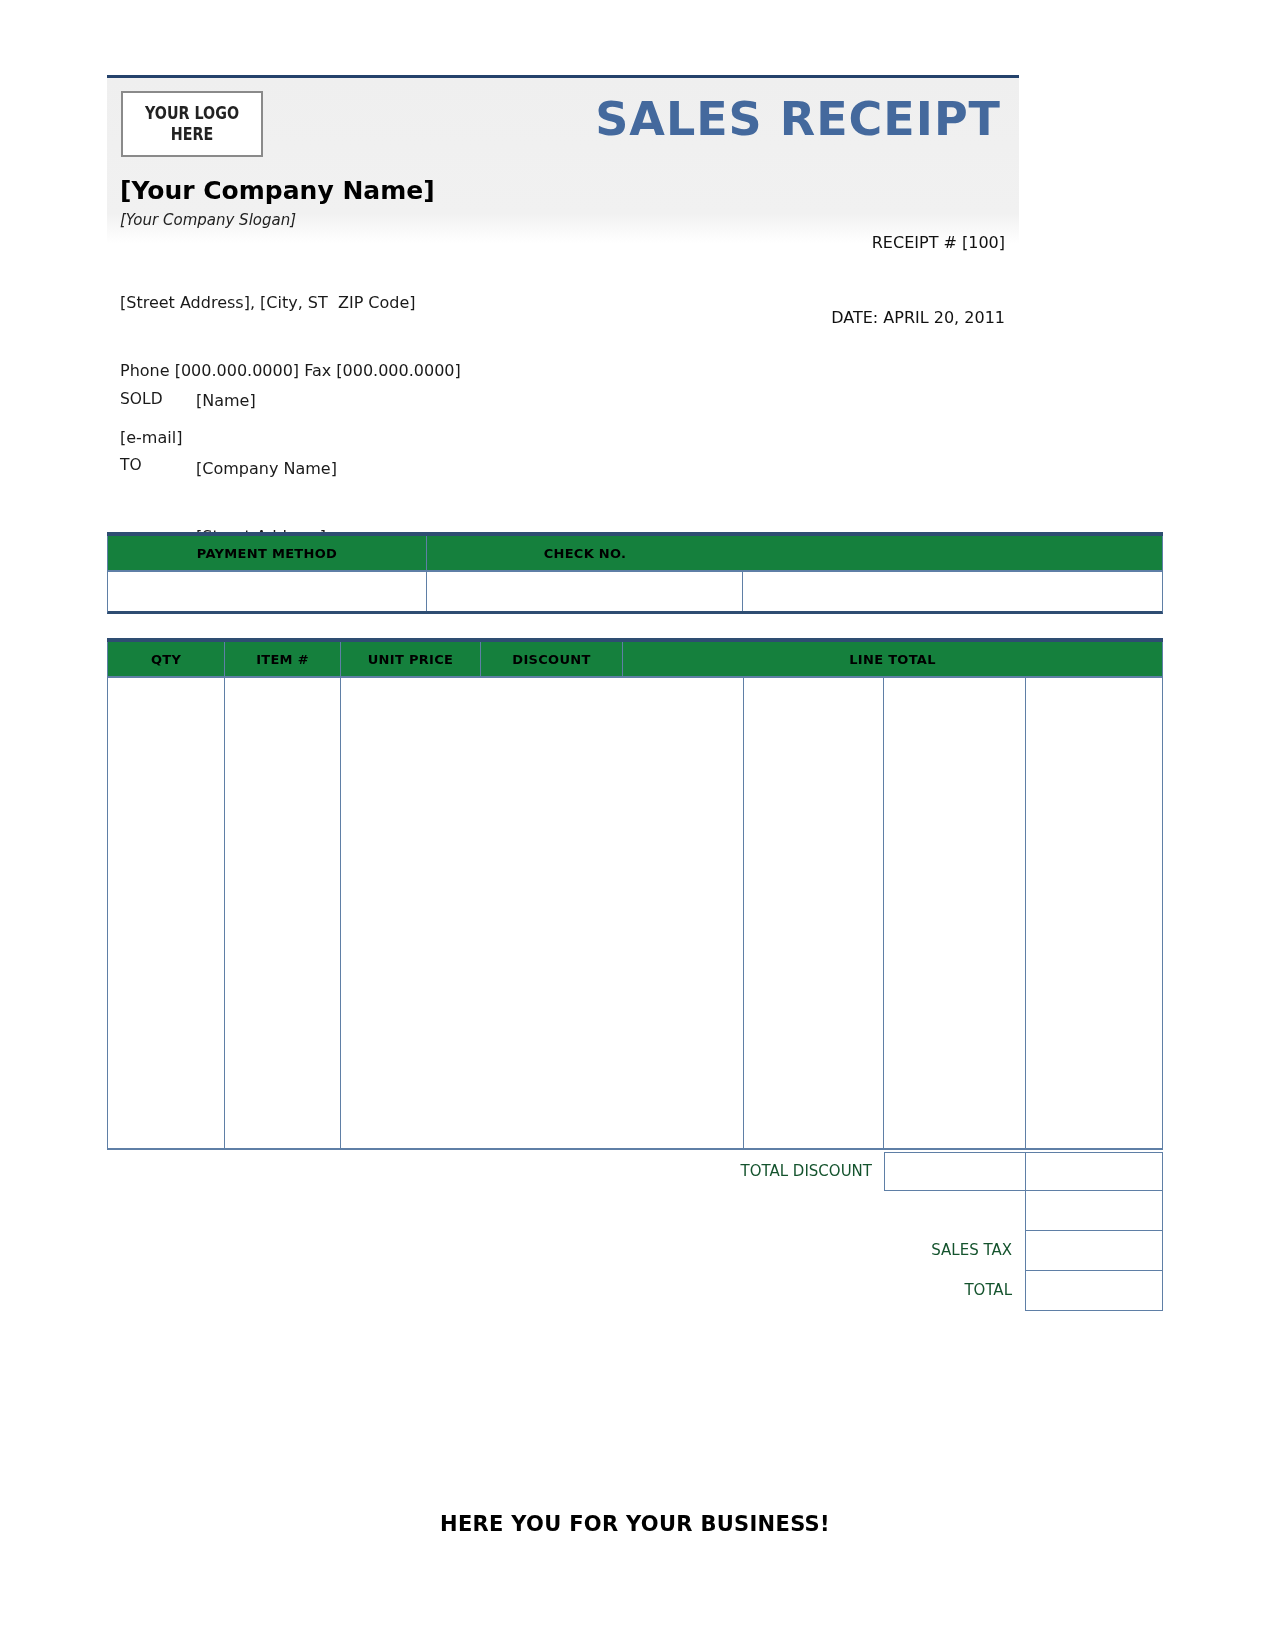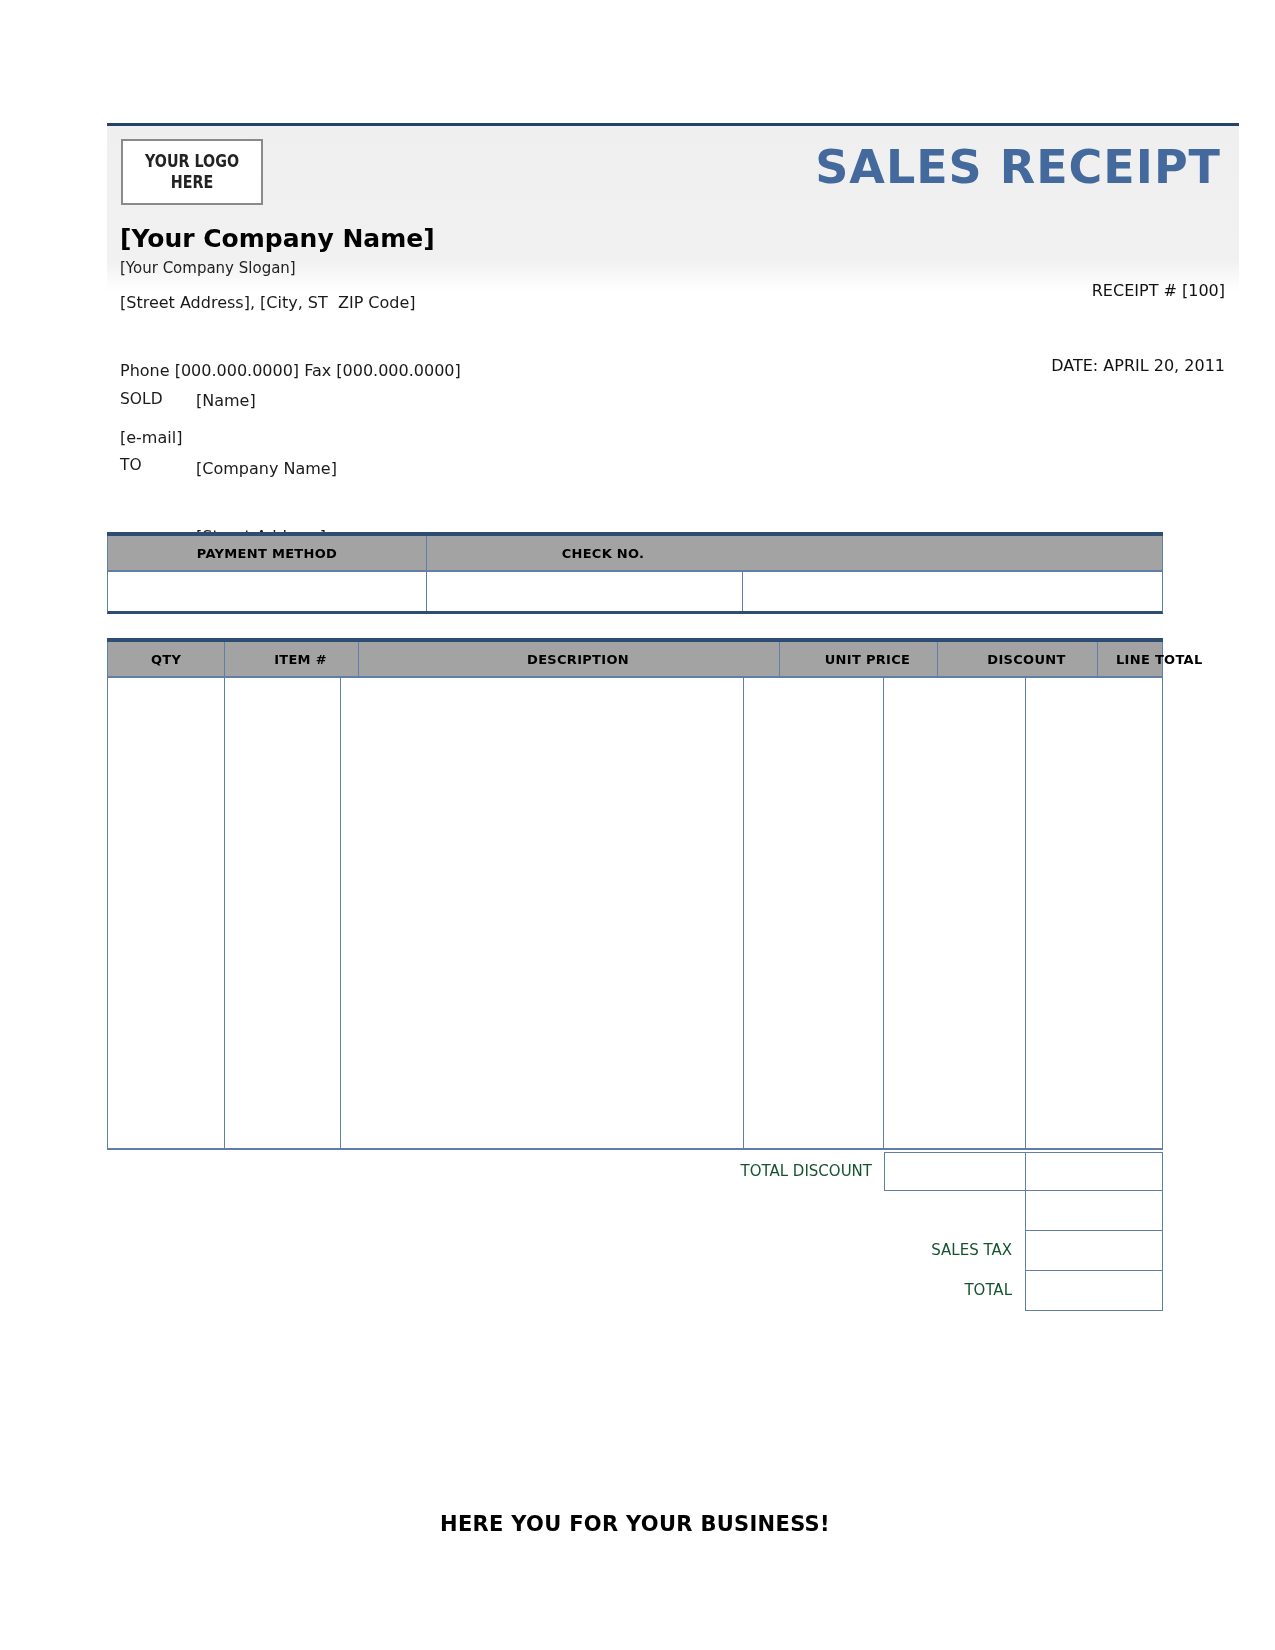--- a/index.html
+++ b/index.html
@@ -6,25 +6,24 @@
   .page{
     position:relative;
     width:1275px;height:1650px;
     background:#ffffff;
     font-family:"DejaVu Sans","Liberation Sans",sans-serif;
     color:#1a1a1a;
     overflow:hidden;
   }
   
   .header-band{
-    position:absolute;left:107px;top:75px;width:1132px;height:168px;
+    position:absolute;left:107px;top:75px;width:912px;height:168px;
     border-top:3px solid #24426b;
     background:linear-gradient(to bottom,#efefef 0%,#f1f1f1 82%,#ffffff 100%);
     box-sizing:border-box;
-    margin-top:48px;
   }
   .logo-box{
     position:absolute;left:14px;top:13px;width:142px;height:66px;
     background:#ffffff;border:2px solid #8a8a8a;box-sizing:border-box;
     display:flex;align-items:center;justify-content:center;text-align:center;
   }
   .logo-box .logo-text{
     font-weight:bold;font-size:17px;line-height:1.22;color:#222;
     transform:scaleX(.84);letter-spacing:0px;white-space:nowrap;
   }
@@ -32,21 +31,21 @@
     position:absolute;right:18px;top:14px;
     font-size:46px;font-weight:bold;letter-spacing:1px;
     color:#44699d;white-space:nowrap;
   }
   .company-name{
     position:absolute;left:13px;top:98px;
     font-size:25px;font-weight:bold;color:#000;white-space:pre;
   }
   .company-slogan{
     position:absolute;left:13px;top:133px;
-    font-size:15px;color:#222;white-space:pre;
+    font-size:15px;font-style:italic;color:#222;white-space:pre;
   }
   .receipt-meta{
     position:absolute;right:14px;top:102px;
     text-align:right;font-size:16px;line-height:25px;color:#111;white-space:pre;
   }
   
   .address-block{
     position:absolute;left:120px;top:247px;
     font-size:16px;line-height:22.5px;white-space:pre;
   }
@@ -58,23 +57,23 @@
   .soldto-lines{
     position:absolute;left:196px;top:344px;
     font-size:16px;line-height:22.8px;white-space:pre;
   }
   
   .tbl{
     position:absolute;left:107px;width:1056px;box-sizing:border-box;
     border-top:4px solid #2e4d72;
   }
   .tbl-header{
-    display:flex;height:36px;background:#a3a3a3;
+    display:flex;height:36px;background:#15803d;
     border-left:1px solid #5f7fa6;border-right:1px solid #5f7fa6;
-    border-bottom:2px solid #5f7fa6;box-sizing:border-box;gap:18px;
+    border-bottom:2px solid #5f7fa6;box-sizing:border-box;
   }
   .tbl-header .cell{
     display:flex;align-items:center;justify-content:center;
     font-size:13px;font-weight:bold;letter-spacing:.3px;color:#000;
     border-right:1px solid #5f7fa6;box-sizing:border-box;white-space:nowrap;
   }
   .tbl-header .cell:last-child{border-right:none;}
   .tbl-body{
     display:flex;background:#fff;
     border-left:1px solid #5f7fa6;border-right:1px solid #5f7fa6;
@@ -163,21 +162,20 @@
       <div class="cell pt-c0"></div>
       <div class="cell pt-c1"></div>
       <div class="cell pt-c2"></div>
     </div>
   </div>
 
   <div class="tbl items-table">
     <div class="tbl-header">
       <div class="cell it-c0">QTY</div>
       <div class="cell it-c1">ITEM #</div>
-      <div class="cell it-c2">DESCRIPTION</div>
       <div class="cell it-c3">UNIT PRICE</div>
       <div class="cell it-c4">DISCOUNT</div>
       <div class="cell it-c5">LINE TOTAL</div>
     </div>
     <div class="tbl-body">
       <div class="cell it-c0"></div>
       <div class="cell it-c1"></div>
       <div class="cell it-c2"></div>
       <div class="cell it-c3"></div>
       <div class="cell it-c4"></div>

